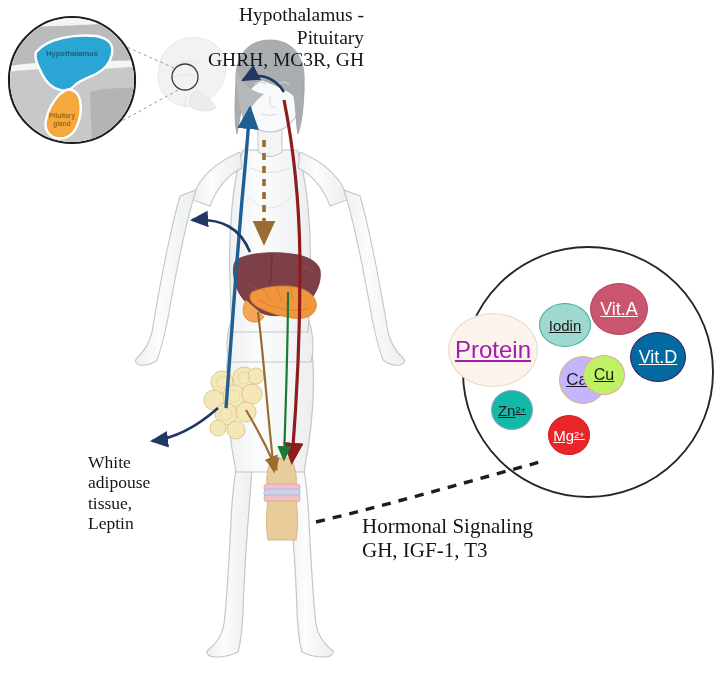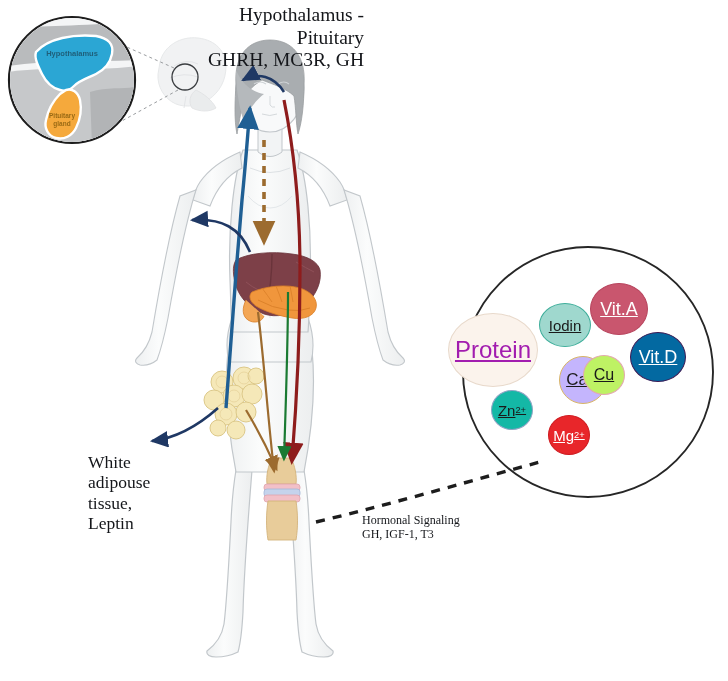--- a/index.html
+++ b/index.html
@@ -6,21 +6,21 @@
   html,body{margin:0;padding:0;background:#ffffff;}
   body{width:728px;height:681px;position:relative;overflow:hidden;
        font-family:"Liberation Serif","DejaVu Serif",serif;color:#111111;}
   .stage{position:absolute;inset:0;width:728px;height:681px;}
   .svglayer{position:absolute;left:0;top:0;width:728px;height:681px;}
   .lbl{position:absolute;font-family:"Liberation Serif","DejaVu Serif",serif;
        color:#14161a;line-height:1.16;white-space:pre-line;}
   #label-hypothalamus-pituitary{left:208px;top:4px;font-size:19.5px;text-align:right;}
   #label-liver{left:110px;top:204px;font-size:17.5px;}
   #label-adipose{left:88px;top:428px;font-size:17.5px;margin-top:24px;}
-  #label-hormonal-signaling{left:362px;top:514px;font-size:12px;}
+  #label-hormonal-signaling{left:362px;top:514px;font-size:21px;}
   #label-macro-micro{left:583px;top:398px;font-size:16.5px;}
   .bub{position:absolute;display:flex;align-items:center;justify-content:center;
        border-radius:50%;font-family:"Liberation Sans","DejaVu Sans",sans-serif;
        font-weight:400;text-align:right;text-decoration:underline;}
   .bub sup{font-size:0.62em;line-height:0;vertical-align:super;}
 </style>
 </head>
 <body>
 
 <div class="stage">

